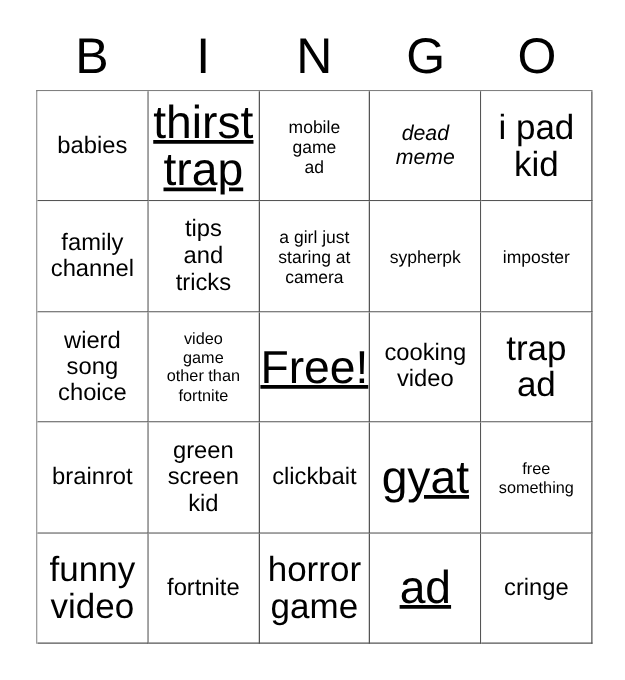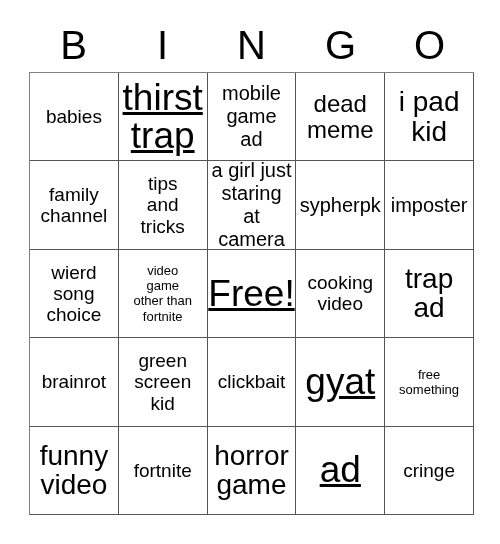--- a/index.html
+++ b/index.html
@@ -74,23 +74,23 @@
   }
   .cell-text {
     display: block;
     line-height: 1.06;
     word-wrap: break-word;
     white-space: pre-line;
   }
 
   
   .fs-xs  { font-size: 13px; line-height: 1.18; }
-  .fs-sm  { font-size: 20px; line-height: 1.15; }
+  .fs-sm  { font-size: 14px; line-height: 1.15; }
   .fs-md  { font-size: 19px; line-height: 1.12; }
-  .fs-lg  { font-size: 24px; line-height: 1.08; }
+  .fs-lg  { font-size: 17px; line-height: 1.08; font-style: italic; }
   .fs-xl  { font-size: 28px; line-height: 1.05; }
   .fs-xxl { font-size: 37px; line-height: 1.02; text-decoration: underline; }
 </style>
 </head>
 <body>
 
 <div id="bingo-card">
 
   <div id="header-row">
     <div class="header-letter">B</div>

